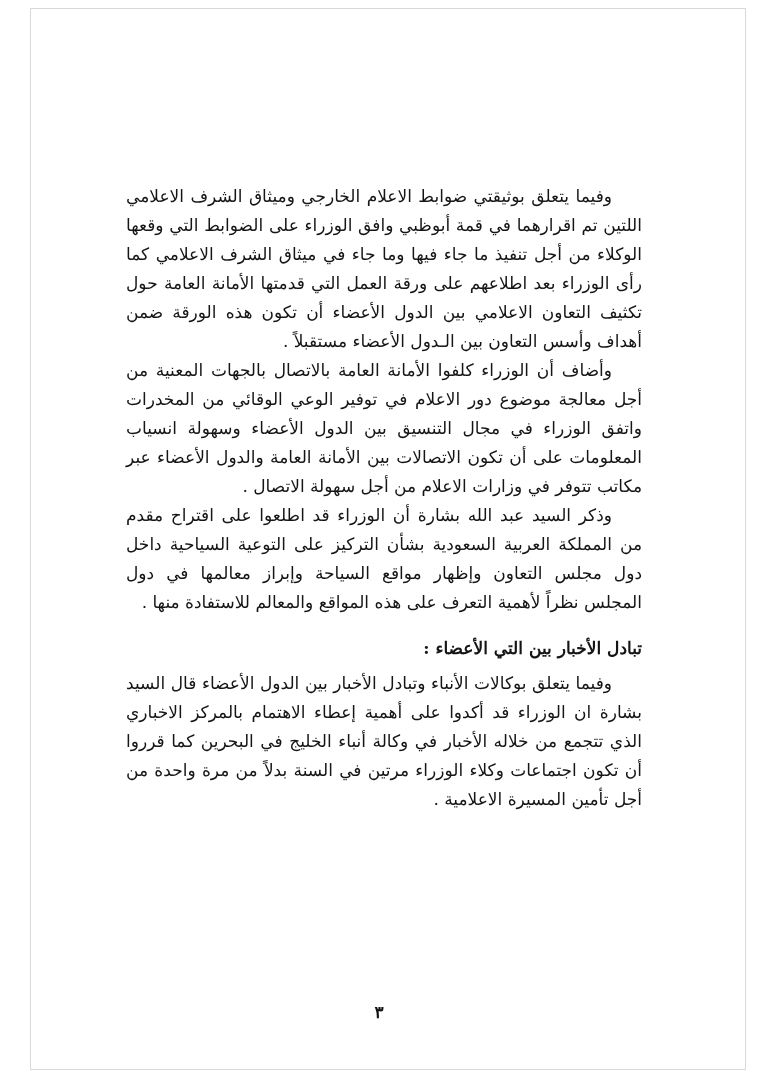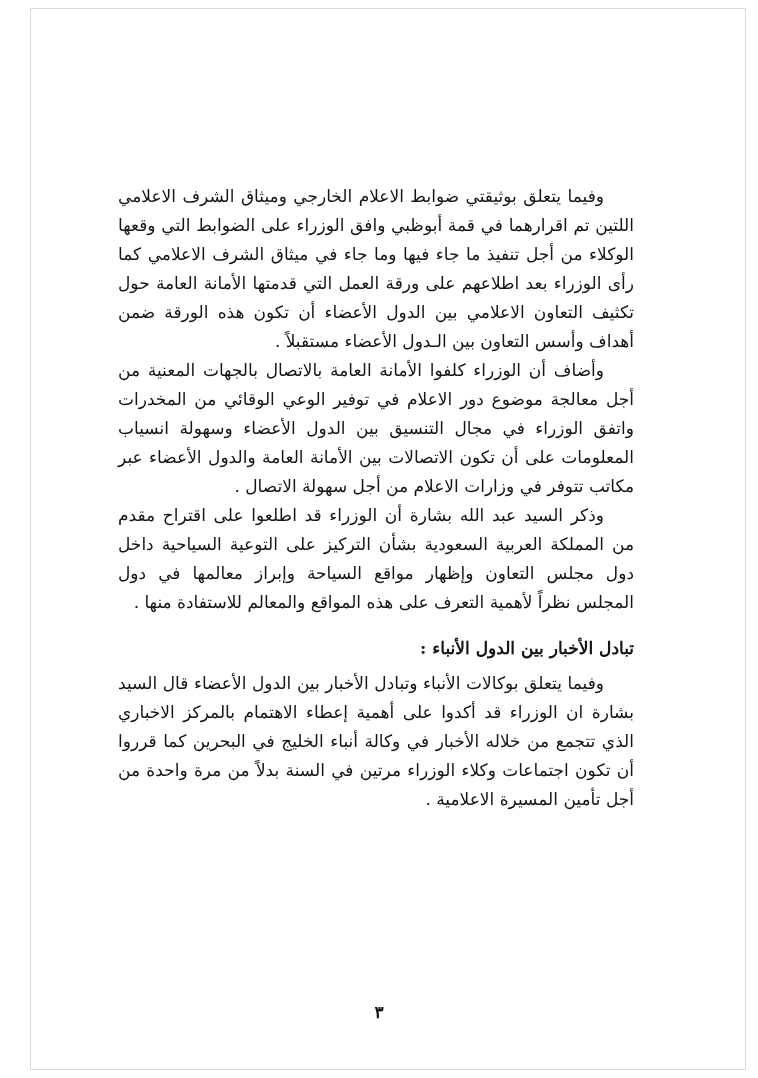--- a/index.html
+++ b/index.html
@@ -26,21 +26,21 @@
     top: 8px;
     left: 30px;
     right: 12px;
     bottom: 8px;
     border: 1px solid #d8d8d8;
     pointer-events: none;
   }
   .content {
     position: absolute;
     top: 182px;
-    right: 124px;
+    right: 116px;
     width: 516px;
     direction: rtl;
     text-align: justify;
     font-size: 17px;
     line-height: 29px;
     color: #151515;
   }
   .body-para {
     margin: 0;
     text-indent: 30px;
@@ -72,21 +72,21 @@
 
   <div class="content">
 
     <p class="body-para">وفيما يتعلق بوثيقتي ضوابط الاعلام الخارجي وميثاق الشرف الاعلامي اللتين تم اقرارهما في قمة أبوظبي وافق الوزراء على الضوابط التي وقعها الوكلاء من أجل تنفيذ ما جاء فيها وما جاء في ميثاق الشرف الاعلامي كما رأى الوزراء بعد اطلاعهم على ورقة العمل التي قدمتها الأمانة العامة حول تكثيف التعاون الاعلامي بين الدول الأعضاء أن تكون هذه الورقة ضمن أهداف وأسس التعاون بين الـدول الأعضاء مستقبلاً .</p>
 
     <p class="body-para">وأضاف أن الوزراء كلفوا الأمانة العامة بالاتصال بالجهات المعنية من أجل معالجة موضوع دور الاعلام في توفير الوعي الوقائي من المخدرات واتفق الوزراء في مجال التنسيق بين الدول الأعضاء وسهولة انسياب المعلومات على أن تكون الاتصالات بين الأمانة العامة والدول الأعضاء عبر مكاتب تتوفر في وزارات الاعلام من أجل سهولة الاتصال .</p>
 
 
     <p class="body-para">وذكر السيد عبد الله بشارة أن الوزراء قد اطلعوا على اقتراح مقدم من المملكة العربية السعودية بشأن التركيز على التوعية السياحية داخل دول مجلس التعاون وإظهار مواقع السياحة وإبراز معالمها في دول المجلس نظراً لأهمية التعرف على هذه المواقع والمعالم للاستفادة منها .</p>
 
-    <h3 class="section-heading">تبادل الأخبار بين الدول الأنباء :</h3>
+    <h3 class="section-heading">تبادل الأخبار بين التي الأعضاء :</h3>
 
     <p class="body-para">وفيما يتعلق بوكالات الأنباء وتبادل الأخبار بين الدول الأعضاء قال السيد بشارة ان الوزراء قد أكدوا على أهمية إعطاء الاهتمام بالمركز الاخباري الذي تتجمع من خلاله الأخبار في وكالة أنباء الخليج في البحرين كما قرروا أن تكون اجتماعات وكلاء الوزراء مرتين في السنة بدلاً من مرة واحدة من أجل تأمين المسيرة الاعلامية .</p>
 
   </div>
 
   <div class="page-number">٣</div>
 
 </div>
 
 </body></html>

